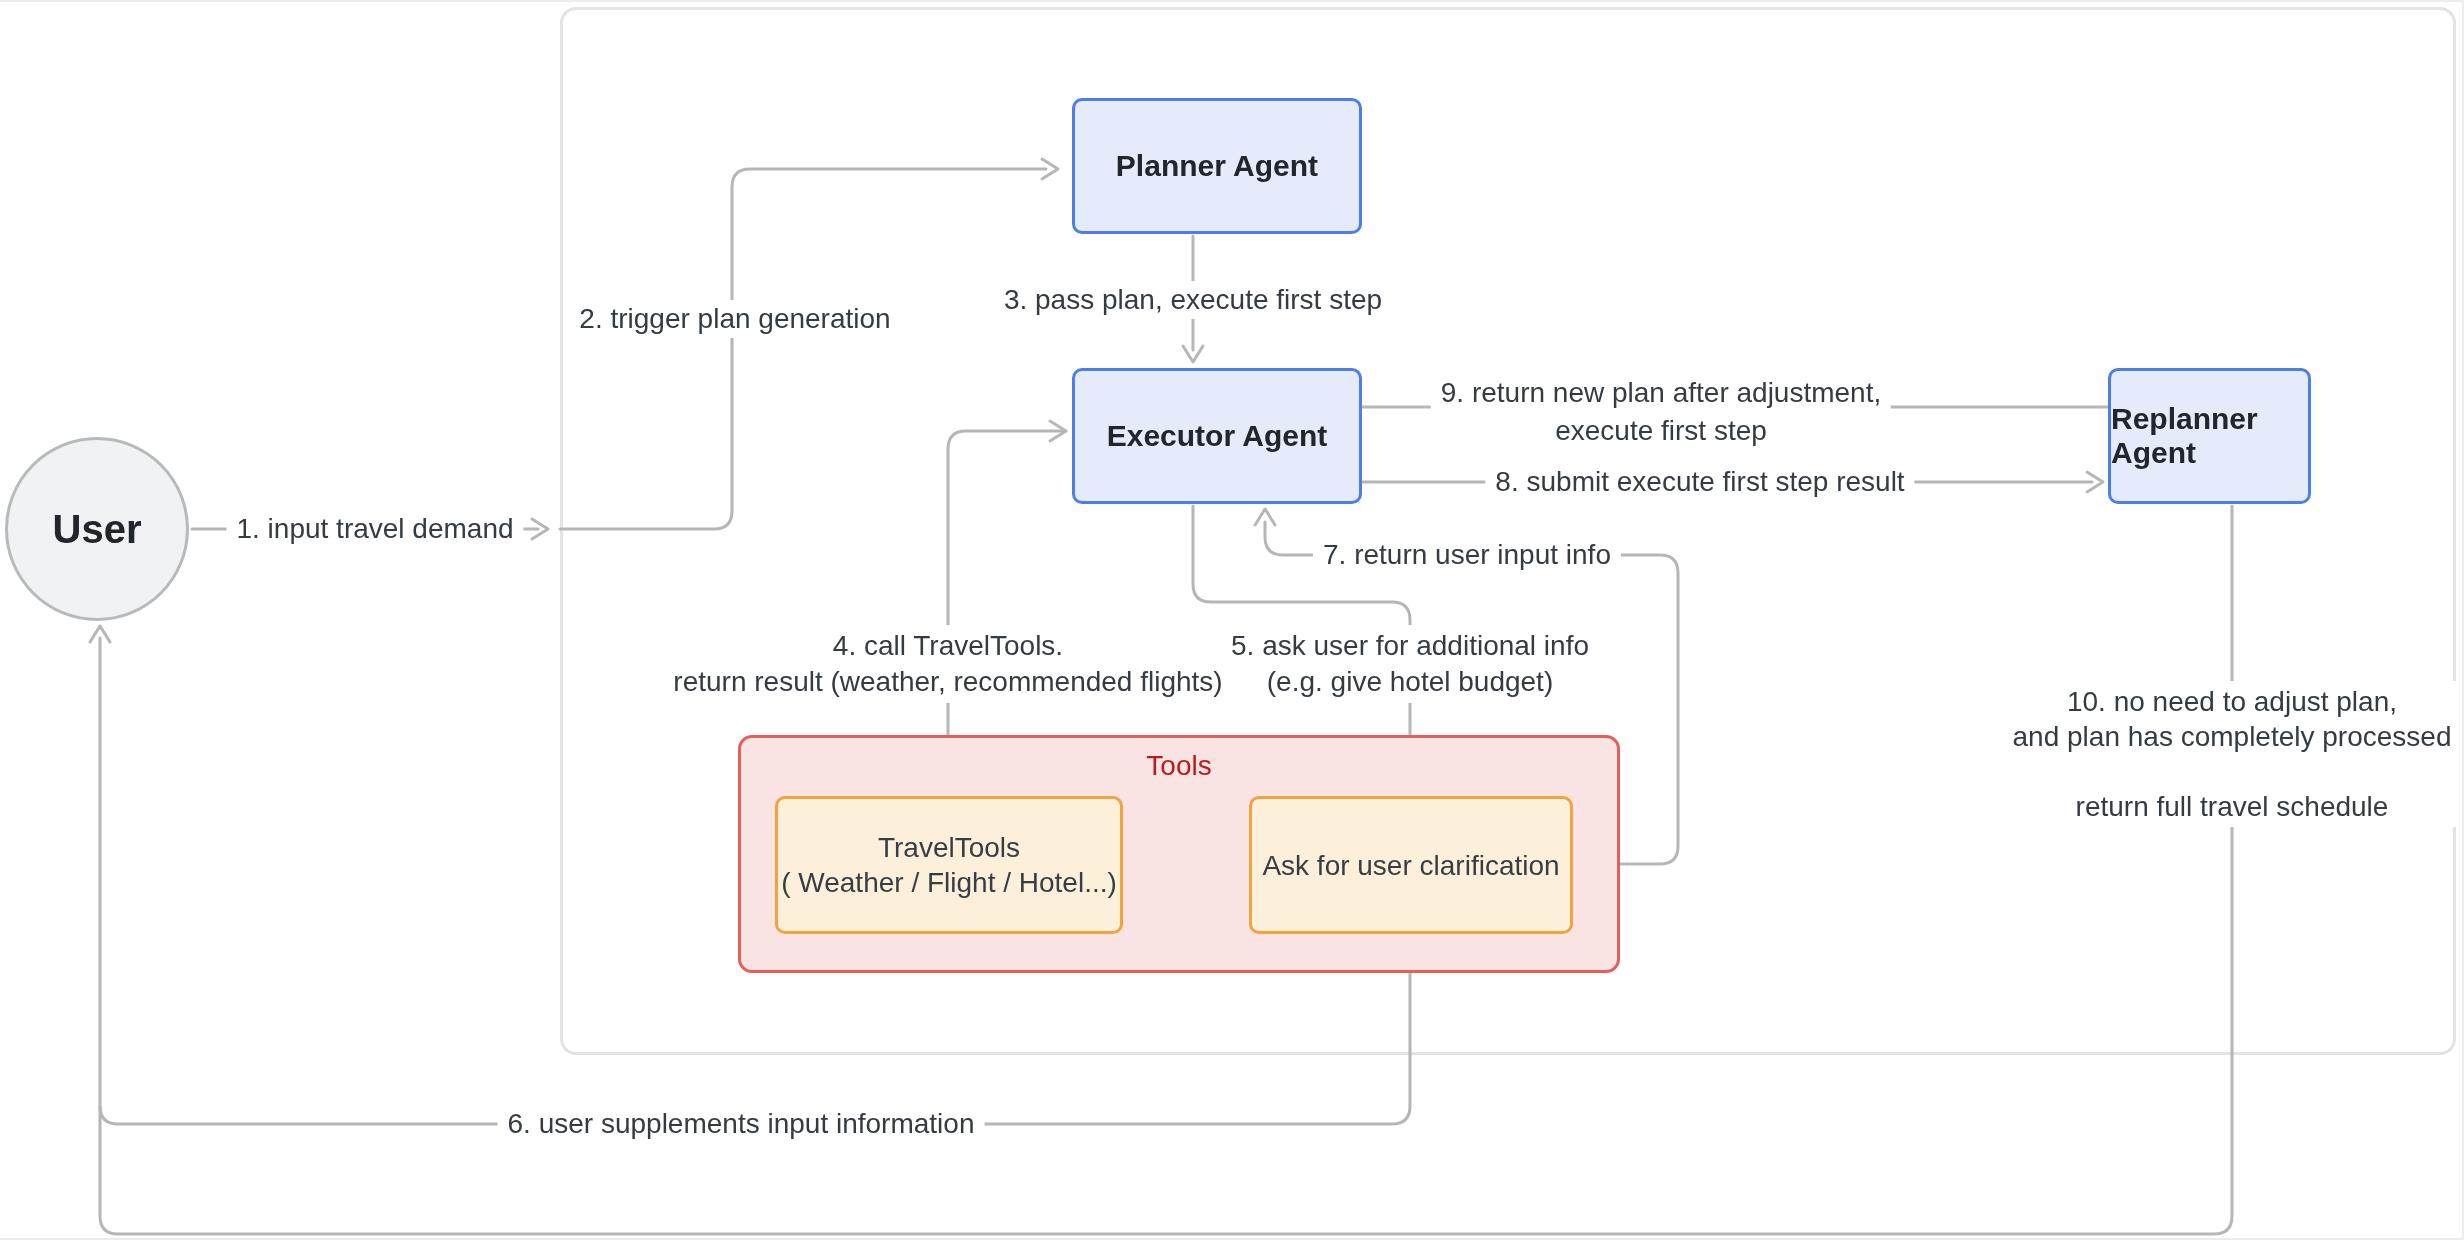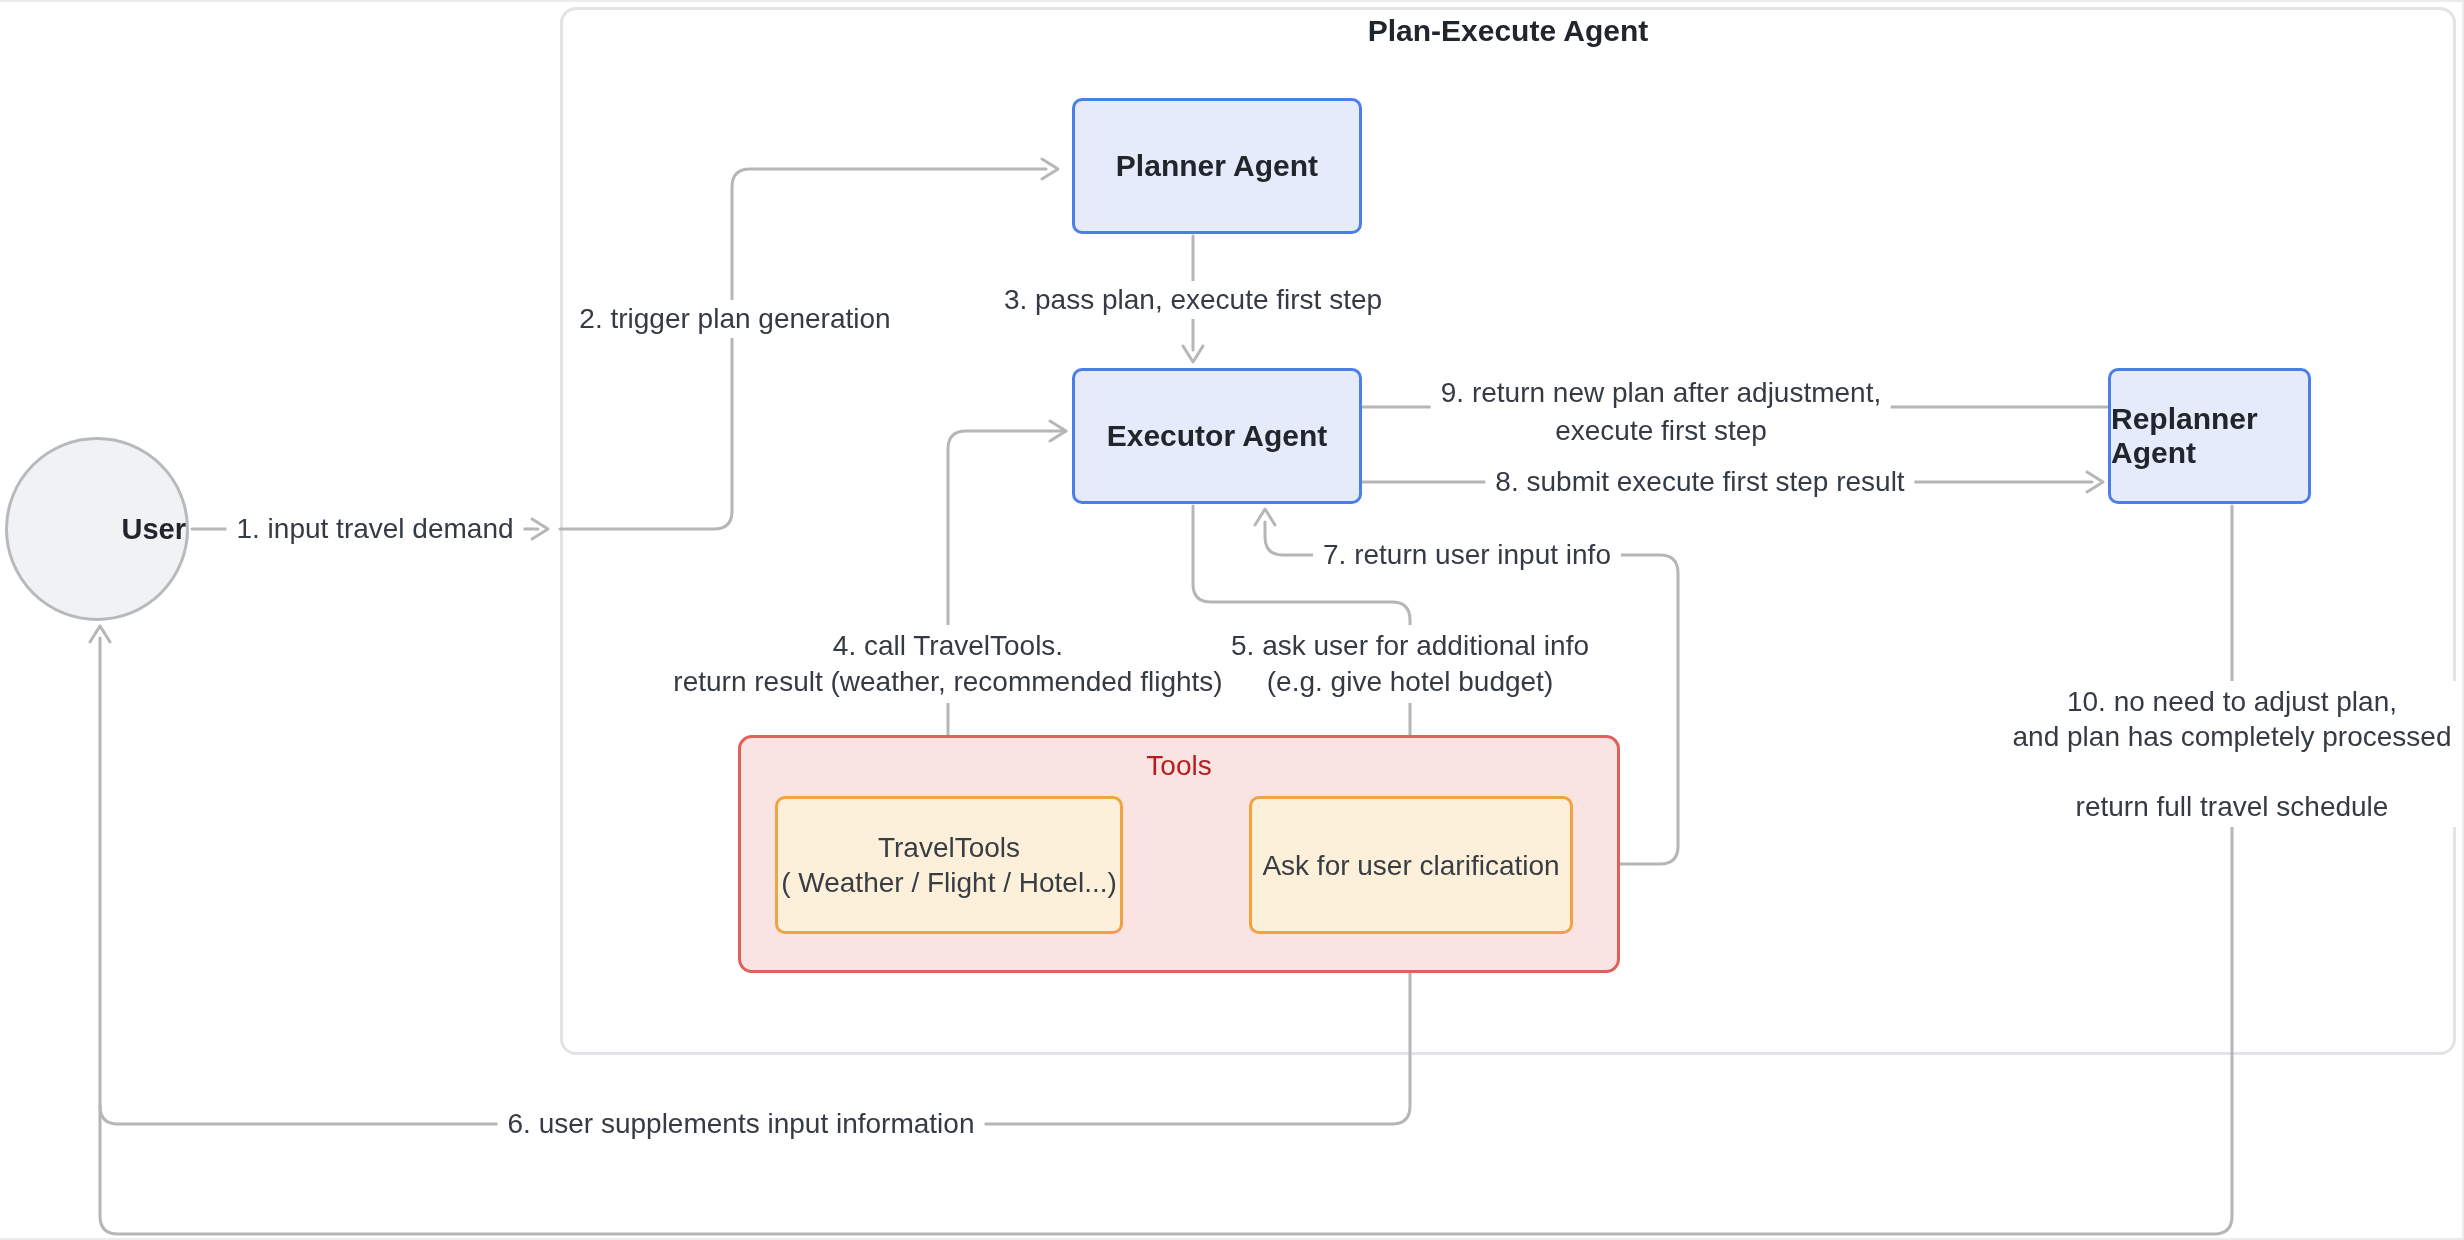--- a/index.html
+++ b/index.html
@@ -25,22 +25,22 @@
     border:3px solid var(--container-border); border-radius:16px; background:transparent;
     box-sizing:border-box; z-index:0;
   }
   .diagram-title{
     position:absolute; left:560px; top:12px; width:1896px; text-align:center;
     font-size:30px; font-weight:bold; color:var(--node-text); z-index:2;
   }
   .user-circle{
     position:absolute; left:5px; top:435px; width:184px; height:184px;
     border-radius:50%; background:var(--circle-fill); border:3px solid var(--circle-border);
-    box-sizing:border-box; display:flex; align-items:center; justify-content:flex-end;
-    font-size:29px; font-weight:bold; color:var(--node-text); z-index:3;
+    box-sizing:border-box; display:flex; align-items:center; justify-content:center;
+    font-size:40px; font-weight:bold; color:var(--node-text); z-index:3;
   }
   .agent-box{
     position:absolute; width:290px; height:136px;
     background:var(--blue-fill); border:3px solid var(--blue-border); border-radius:10px;
     box-sizing:border-box; display:flex; align-items:center; justify-content:center;
     font-size:30px; font-weight:bold; color:var(--node-text); z-index:3;
   }
   .planner{left:1072px; top:96px;}
   .executor{left:1072px; top:366px;}
   .replanner{left:2108px; top:366px; width:203px;}
@@ -106,21 +106,20 @@
     <path class="edge" d="M1318 480 H2092"></path>
     <path class="edge" d="M2087 470 L2103 480 L2087 490"></path>
 
     <path class="edge" d="M2108 405 H1332"></path>
     <path class="edge" d="M1336 395 L1320 405 L1336 415"></path>
 
     <path class="edge" d="M2232 504 V1214 Q2232 1232 2214 1232 H118 Q100 1232 100 1214 V636"></path>
     <path class="edge" d="M90 640 L100 624 L110 640"></path>
   </svg>
 
-  <div class="diagram-title">Plan-Execute Agent</div>
 
   <div class="user-circle">
     <span>User</span>
   </div>
 
   <div class="agent-box planner">
     <span>Planner Agent</span>
   </div>
 
   <div class="agent-box executor">

